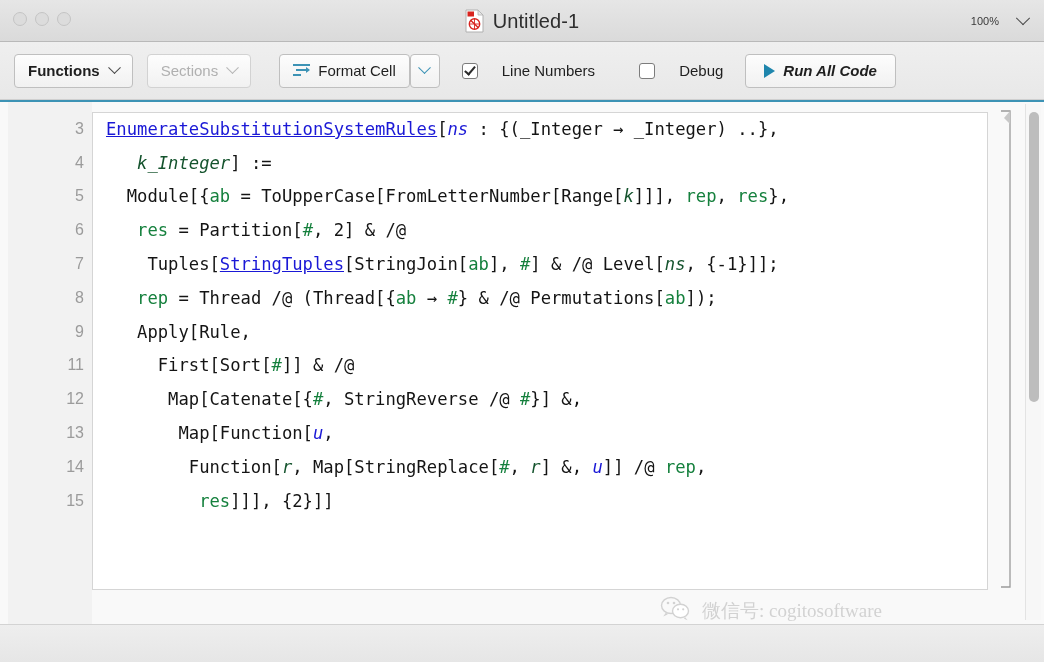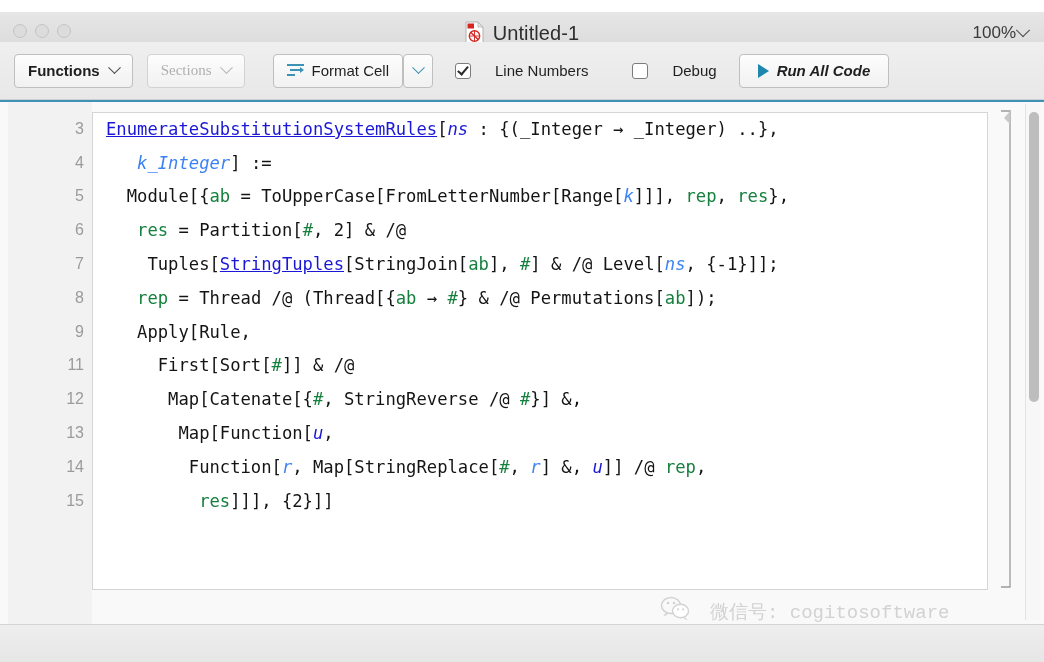--- a/index.html
+++ b/index.html
@@ -13,21 +13,21 @@
     height: 662px;
     overflow: hidden;
     font-family: "Liberation Sans", "DejaVu Sans", sans-serif;
     background: #ffffff;
     -webkit-font-smoothing: antialiased;
   }
 
   
   .titlebar {
     position: absolute;
-    left: 0; top: 12px;
+    left: 0; top: 0;
     width: 1044px;
     height: 42px;
     background: linear-gradient(to bottom, #e6e6e6 0%, #dadada 100%);
     border-bottom: 1px solid #b9b9b9;
     box-sizing: border-box;
   }
   .traffic {
     position: absolute;
     left: 13px; top: 12px;
     display: flex;
@@ -58,22 +58,22 @@
     font-size: 20px;
     color: #2e2e2e;
     letter-spacing: 0.1px;
   }
   .zoom-ctl {
     position: absolute;
     right: 16px; top: 0;
     height: 42px;
     display: flex;
     align-items: center;
-    gap: 2px;
-    font-size: 17px;
+    gap: 19px;
+    font-size: 11px;
     color: #3a3a3a;
   }
   .chev {
     display: inline-block;
     width: 9px; height: 9px;
     border-right: 1.8px solid #4a4a4a;
     border-bottom: 1.8px solid #4a4a4a;
     transform: rotate(45deg) translate(-2px,-2px);
   }
 
@@ -108,21 +108,21 @@
     justify-content: center;
     gap: 8px;
     padding: 0 13px;
     font-size: 15px;
     color: #1f1f1f;
     box-sizing: border-box;
     cursor: default;
     white-space: nowrap;
   }
   .btn.bold { font-weight: bold; }
-  .btn.disabled { color: #b0b0b0; border-color: #d2d2d2; font-family: Liberation Serif, serif; }
+  .btn.disabled { color: #b0b0b0; border-color: #d2d2d2; }
   .btn.disabled .chev { border-color: #b6b6b6; }
   .gap { width: 14px; flex: none; }
   .gap-lg { width: 22px; flex: none; }
 
   .btn .chev {
     width: 8px; height: 8px;
     border-right-width: 1.7px;
     border-bottom-width: 1.7px;
     transform: rotate(45deg) translate(-2px,-2px);
     margin-left: 2px;
@@ -260,21 +260,21 @@
     left: 106px;
     font-family: "DejaVu Sans Mono", "Liberation Mono", monospace;
     font-size: 17.2px;
     letter-spacing: 0px;
     color: #141414;
     white-space: pre;
   }
   .t-blue   { color: #1a18d6; text-decoration: underline; }
   .t-blue-i { color: #1a18d6; font-style: italic; }
   .t-grn    { color: #15803d; }
-  .t-grn-i  { color: #3b82f6; font-style: italic; }
+  .t-grn-i  { color: #14532d; font-style: italic; }
   .t-blk    { color: #141414; }
 
   
   .scrolltrack {
     position: absolute;
     right: 3px; top: 104px;
     width: 16px;
     height: 516px;
     background: #f7f7f7;
     border-left: 1px solid #e3e3e3;
@@ -288,24 +288,24 @@
     background: #bdbdbd;
     border-radius: 5px;
   }
 
   
   .watermark {
     position: absolute;
     left: 660px; top: 596px;
     display: flex;
     align-items: center;
-    gap: 20px;
+    gap: 12px;
     color: #d2d2d2;
     font-size: 19px;
-    font-family: Liberation Mono, monospace;
+    font-family: Liberation Serif, serif;
     user-select: none;
     pointer-events: none;
   }
 
   
   .statusbar {
     position: absolute;
     left: 0; top: 624px;
     width: 1044px;
     height: 38px;

